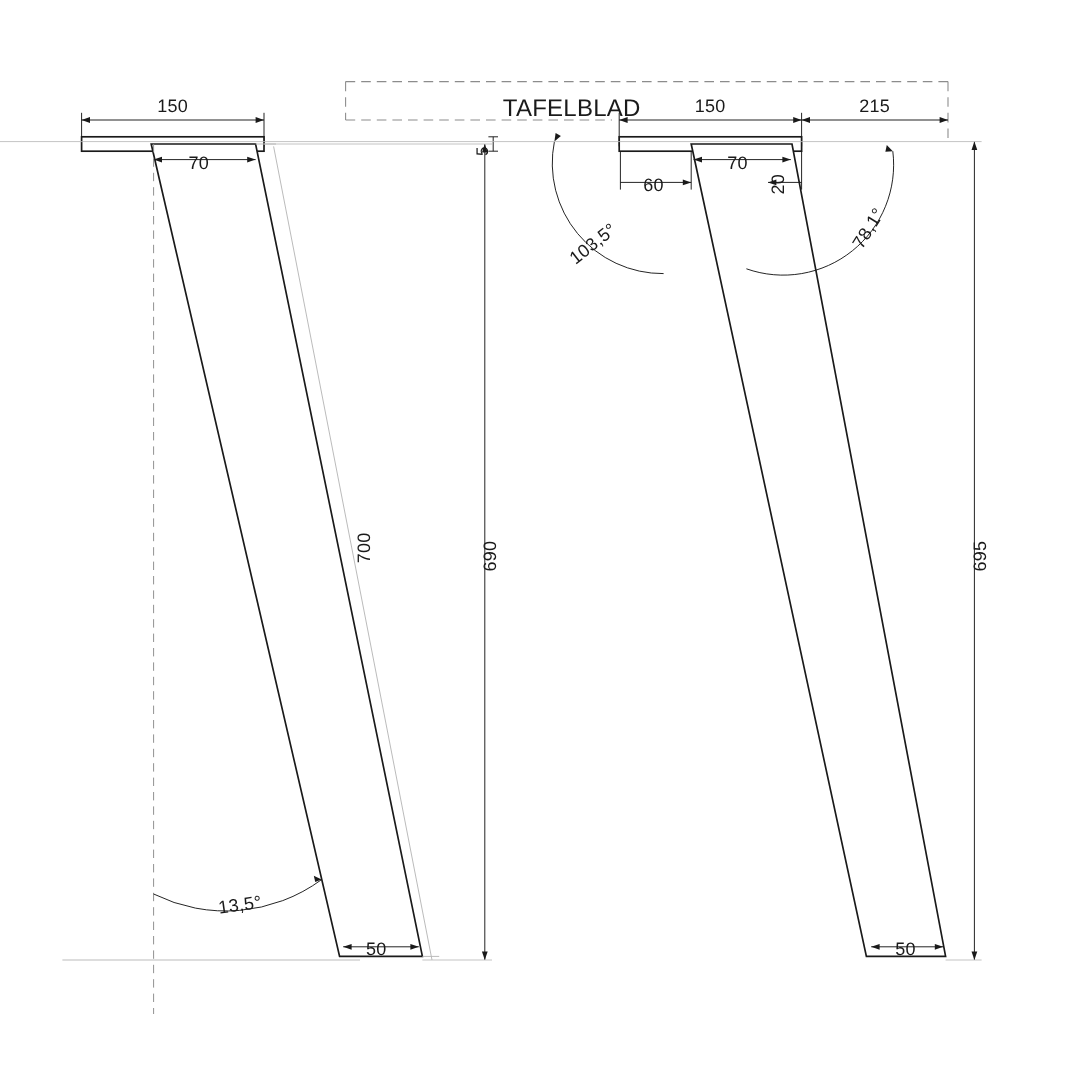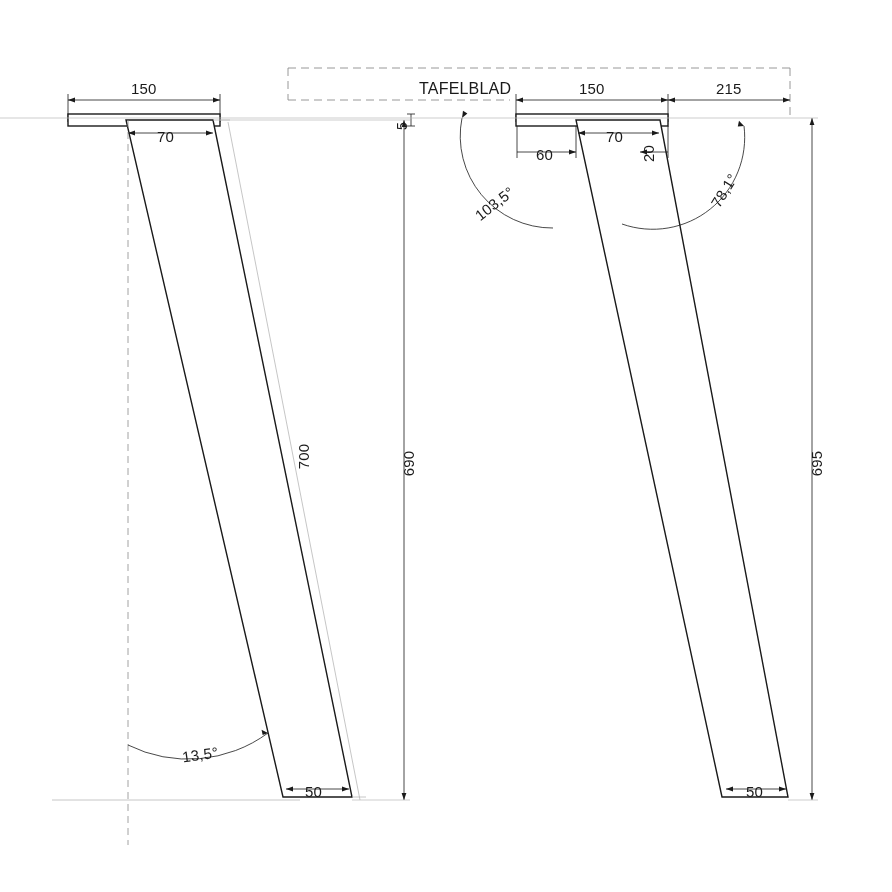--- a/index.html
+++ b/index.html
@@ -145,21 +145,21 @@
     </g>
 
     <g>
       <line x1="726" y1="789" x2="786" y2="789" stroke="#1a1a1a" stroke-width="0.8"></line>
       <path d="M726,789 l7,-2.4 l0,4.8 z" fill="#1a1a1a"></path>
       <path d="M786,789 l-7,-2.4 l0,4.8 z" fill="#1a1a1a"></path>
     </g>
 
   </svg>
 
-  <div class="lbl" style="left:419px;top:80px;font-size:16px;">TAFELBLAD</div>
+  <div class="lbl" style="left:419px;top:80px;font-size:20px;">TAFELBLAD</div>
 
   <div class="lbl" style="left:131px;top:80px;">150</div>
 
   <div class="lbl" style="left:157px;top:128px;">70</div>
 
   <div class="lbl vert" style="left:291px;top:448px;transform:rotate(-90deg);">700</div>
 
   <div class="lbl vert" style="left:396px;top:455px;transform:rotate(-90deg);">690</div>
 
   <div class="lbl small vert" style="left:398px;top:118px;transform:rotate(-90deg);">5</div>

